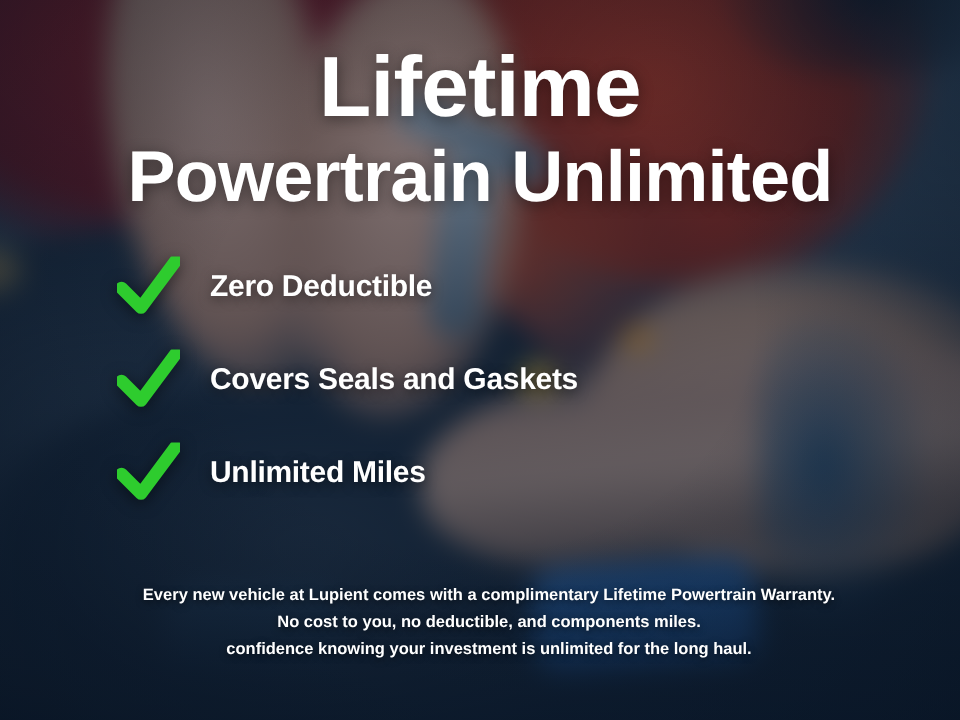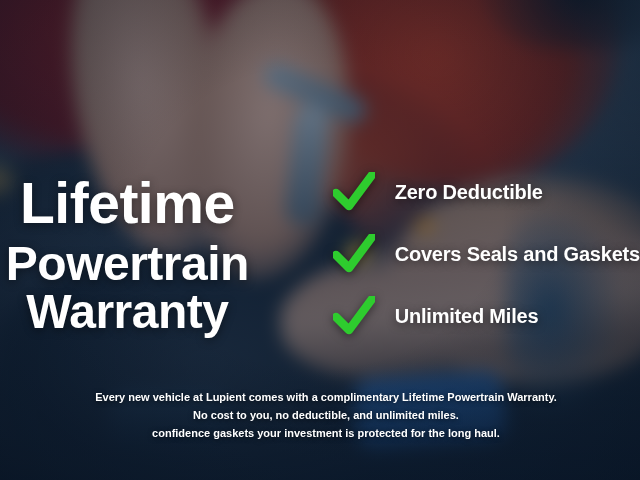--- a/index.html
+++ b/index.html
@@ -80,21 +80,21 @@
       linear-gradient(180deg, rgba(13,28,48,0.38) 0%, rgba(13,28,48,0.46) 45%, rgba(10,24,43,0.62) 100%);
   }
   .vignette {
     position:absolute; inset:0;
     background:radial-gradient(ellipse at 50% 45%, rgba(0,0,0,0) 40%, rgba(5,15,28,0.45) 100%);
   }
 
   
   .content {
     position:absolute; inset:0;
-    display:flex; flex-direction:row;
+    display:flex; flex-direction:column;
     align-items:center;
     z-index:5;
   }
 
   .headline {
     width:100%;
     text-align:center;
     color:#ffffff;
     font-weight:bold;
     line-height:1.0;
@@ -183,21 +183,21 @@
     <div class="blob bluepart2"></div>
   </div>
 
   <div class="overlay"></div>
   <div class="vignette"></div>
 
   <div class="content">
 
     <div class="headline">
       <span class="line1">Lifetime</span>
-      <span class="line2">Powertrain Warranty</span>
+      <span class="line2">Powertrain Unlimited</span>
     </div>
 
     <div class="bullets">
 
       <div class="bullet">
         <svg class="check" viewBox="0 0 42 40">
           <path d="M3 21 L16 34 L39 3" fill="none" stroke="#2ECC2E" stroke-width="8.5" stroke-linecap="round" stroke-linejoin="round"></path>
         </svg>
         <span class="bullet-label">Zero Deductible</span>
       </div>
@@ -213,18 +213,18 @@
         <svg class="check" viewBox="0 0 42 40">
           <path d="M3 21 L16 34 L39 3" fill="none" stroke="#2ECC2E" stroke-width="8.5" stroke-linecap="round" stroke-linejoin="round"></path>
         </svg>
         <span class="bullet-label">Unlimited Miles</span>
       </div>
 
     </div>
 
     <div class="paragraph">
       <span>Every new vehicle at Lupient comes with a complimentary Lifetime Powertrain Warranty.</span>
-      <span>No cost to you, no deductible, and unlimited miles.</span>
-      <span>confidence gaskets your investment is protected for the long haul.</span>
+      <span>No cost to you, no deductible, and components miles.</span>
+      <span>confidence knowing your investment is unlimited for the long haul.</span>
     </div>
 
   </div>
 </div>
 
 </body></html>

